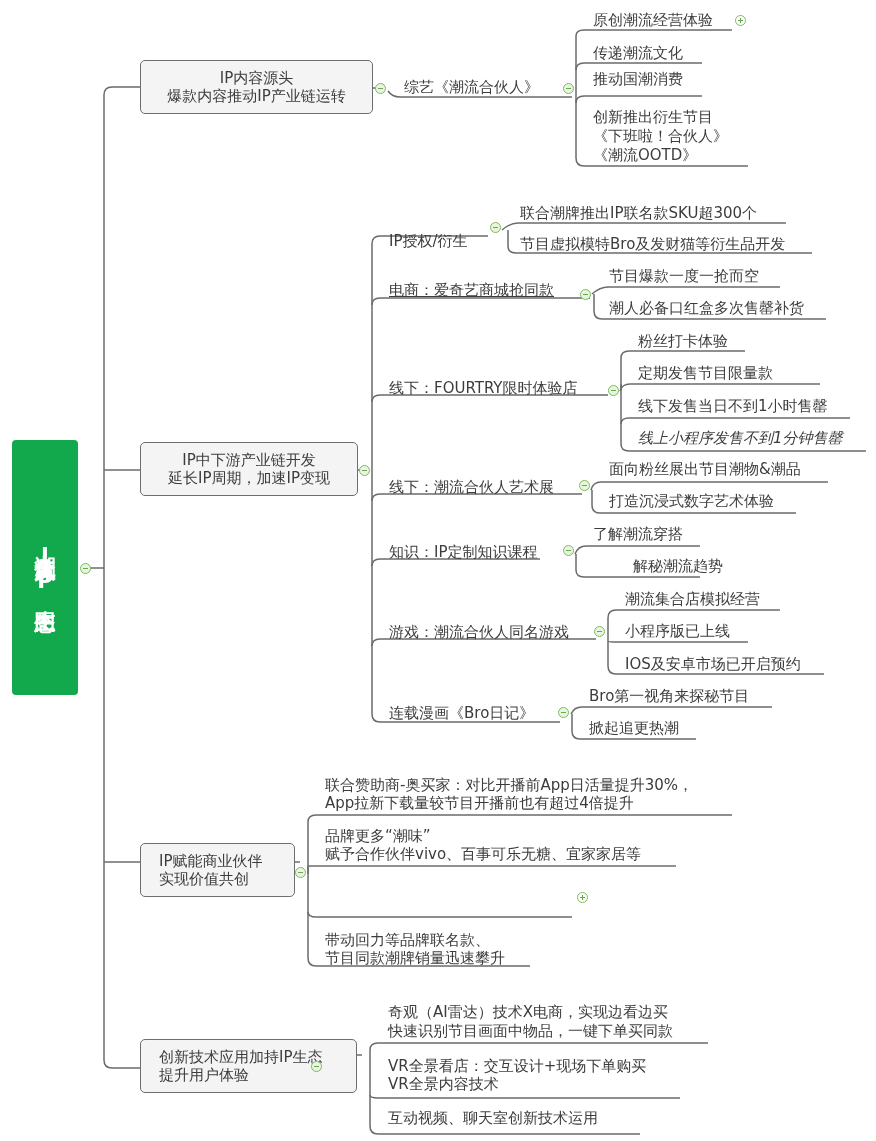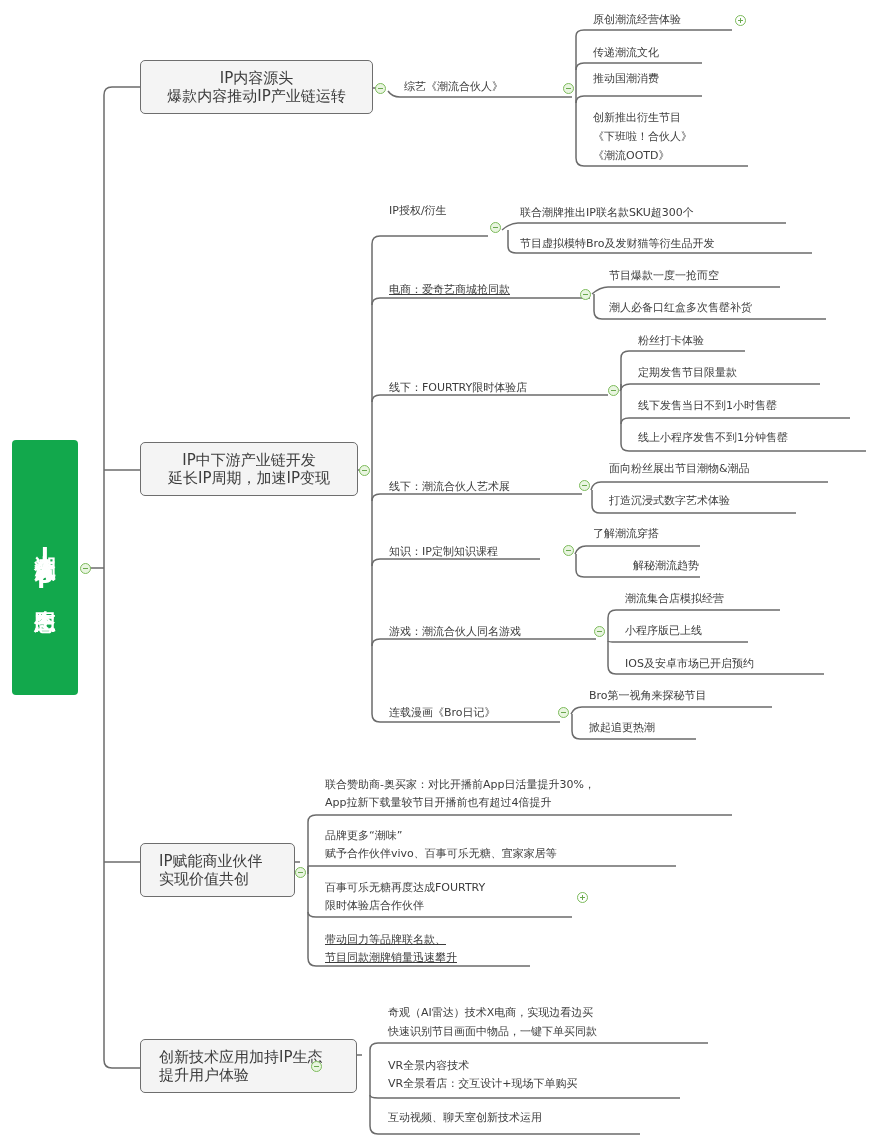--- a/index.html
+++ b/index.html
@@ -1,20 +1,20 @@
 <!DOCTYPE html>
 <html><head>
 <meta charset="utf-8">
 <style>
   html, body { margin:0; padding:0; background:#ffffff; }
   body { width:876px; height:1141px; position:relative; overflow:hidden;
          font-family:"DejaVu Sans","Liberation Sans",sans-serif; color:#3a3a3a; }
   #canvas { position:absolute; left:0; top:0; width:876px; height:1141px; }
   svg.lines { position:absolute; left:0; top:0; width:876px; height:1141px; }
-  .node { position:absolute; white-space:nowrap; font-size:11px; line-height:18px; color:#3c3c3c; }
+  .node { position:absolute; white-space:nowrap; font-size:15px; line-height:18px; color:#3c3c3c; }
   .box { position:absolute; background:#f4f4f4; border:1.5px solid #6e6e6e; border-radius:5px;
          box-sizing:border-box; display:flex; flex-direction:column; justify-content:center;
          font-size:15px; line-height:18px; color:#3c3c3c; }
   .box.center { align-items:center; text-align:center; }
   .box.left { align-items:flex-start; padding-left:18px; }
   .root { position:absolute; left:12px; top:440px; width:66px; height:255px; background:#12a84c;
           border-radius:4px; display:flex; align-items:center; justify-content:center; }
   .root-text { color:#ffffff; font-weight:bold; font-size:21px; line-height:28px;
                writing-mode:vertical-rl; text-orientation:upright; letter-spacing:1px; }
   .toggle { position:absolute; width:11px; height:11px; border-radius:50%;
@@ -113,36 +113,36 @@
     <div>《下班啦！合伙人》</div>
     <div>《潮流OOTD》</div>
   </div>
 
   <div class="box center" style="left:140px;top:442px;width:218px;height:54px;">
     <span>IP中下游产业链开发</span>
     <span>延长IP周期，加速IP变现</span>
   </div>
   <span class="toggle" style="left:359px;top:465px;"></span>
 
-  <div class="node" style="left:389px;top:202px;">IP授权/衍生</div>
+  <div class="node" style="left:389px;top:232px;">IP授权/衍生</div>
   <span class="toggle" style="left:490px;top:222px;"></span>
   <div class="node" style="left:520px;top:204px;">联合潮牌推出IP联名款SKU超300个</div>
   <div class="node" style="left:520px;top:235px;">节目虚拟模特Bro及发财猫等衍生品开发</div>
 
   <div class="node" style="left:389px;top:281px;text-decoration:underline;">电商：爱奇艺商城抢同款</div>
   <span class="toggle" style="left:580px;top:289px;"></span>
   <div class="node" style="left:609px;top:267px;">节目爆款一度一抢而空</div>
   <div class="node" style="left:609px;top:299px;">潮人必备口红盒多次售罄补货</div>
 
   <div class="node" style="left:389px;top:379px;">线下：FOURTRY限时体验店</div>
   <span class="toggle" style="left:608px;top:385px;"></span>
   <div class="node" style="left:638px;top:332px;">粉丝打卡体验</div>
   <div class="node" style="left:638px;top:364px;">定期发售节目限量款</div>
   <div class="node" style="left:638px;top:397px;">线下发售当日不到1小时售罄</div>
-  <div class="node" style="left:638px;top:429px;">线上小程序发售不到1分钟售罄</div>
+  <div class="node" style="left:638px;top:429px;font-style:italic;">线上小程序发售不到1分钟售罄</div>
 
   <div class="node" style="left:389px;top:478px;">线下：潮流合伙人艺术展</div>
   <span class="toggle" style="left:579px;top:480px;"></span>
   <div class="node" style="left:609px;top:460px;">面向粉丝展出节目潮物&amp;潮品</div>
   <div class="node" style="left:609px;top:492px;">打造沉浸式数字艺术体验</div>
 
   <div class="node" style="left:389px;top:543px;">知识：IP定制知识课程</div>
   <span class="toggle" style="left:563px;top:545px;"></span>
   <div class="node" style="left:593px;top:525px;">了解潮流穿搭</div>
   <div class="node" style="left:593px;top:557px;margin-left:40px;">解秘潮流趋势</div>
@@ -165,39 +165,35 @@
   <span class="toggle" style="left:295px;top:867px;"></span>
 
   <div class="node" style="left:325px;top:776px;line-height:18px;">
     <div>联合赞助商-奥买家：对比开播前App日活量提升30%，</div>
     <div>App拉新下载量较节目开播前也有超过4倍提升</div>
   </div>
   <div class="node" style="left:325px;top:827px;line-height:18px;">
     <div>品牌更多“潮味”</div>
     <div>赋予合作伙伴vivo、百事可乐无糖、宜家家居等</div>
   </div>
-  <div class="node" style="left:325px;top:879px;line-height:18px;">
-    <div>百事可乐无糖再度达成FOURTRY</div>
-    <div>限时体验店合作伙伴</div>
-  </div>
   <span class="toggle plus" style="left:577px;top:892px;"></span>
-  <div class="node" style="left:325px;top:931px;line-height:18px;text-decoration:underline;">
+  <div class="node" style="left:325px;top:931px;line-height:18px;">
     <div>带动回力等品牌联名款、</div>
     <div>节目同款潮牌销量迅速攀升</div>
   </div>
 
   <div class="box left" style="left:140px;top:1039px;width:217px;height:54px;">
     <span>创新技术应用加持IP生态</span>
     <span>提升用户体验</span>
   </div>
   <span class="toggle" style="left:311px;top:1061px;left:311px;"></span>
 
   <div class="node" style="left:388px;top:1003px;line-height:19px;">
     <div>奇观（AI雷达）技术X电商，实现边看边买</div>
     <div>快速识别节目画面中物品，一键下单买同款</div>
   </div>
   <div class="node" style="left:388px;top:1057px;line-height:18px;">
+    <div>VR全景看店：交互设计+现场下单购买</div>
     <div>VR全景内容技术</div>
-    <div>VR全景看店：交互设计+现场下单购买</div>
   </div>
   <div class="node" style="left:388px;top:1109px;">互动视频、聊天室创新技术运用</div>
 
 </div>
 
 </body></html>

